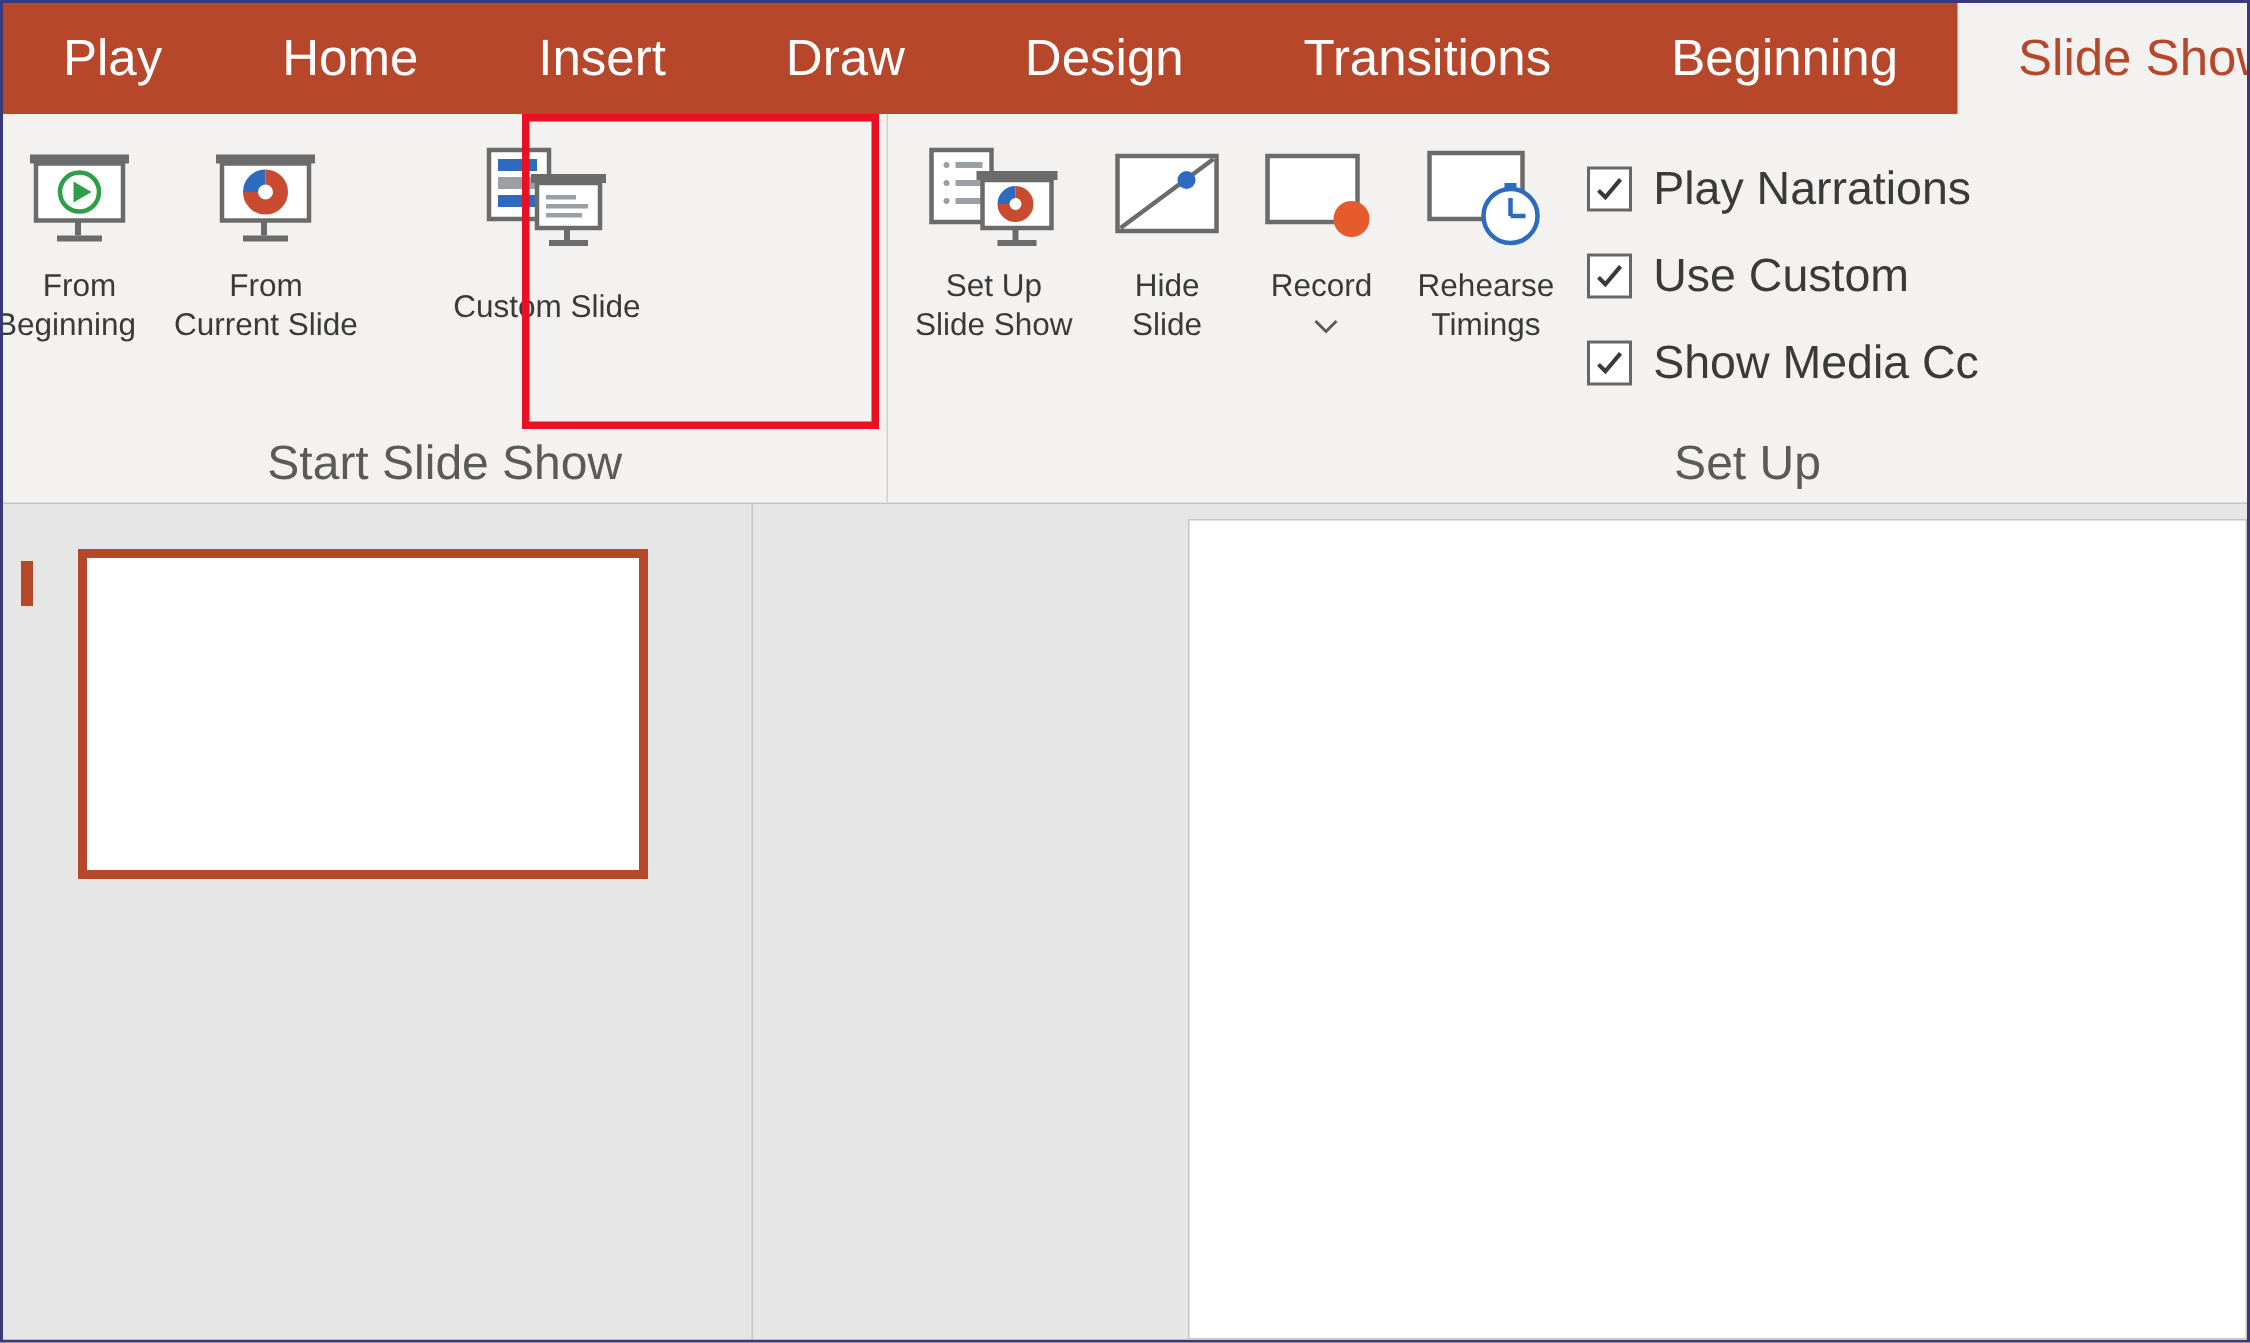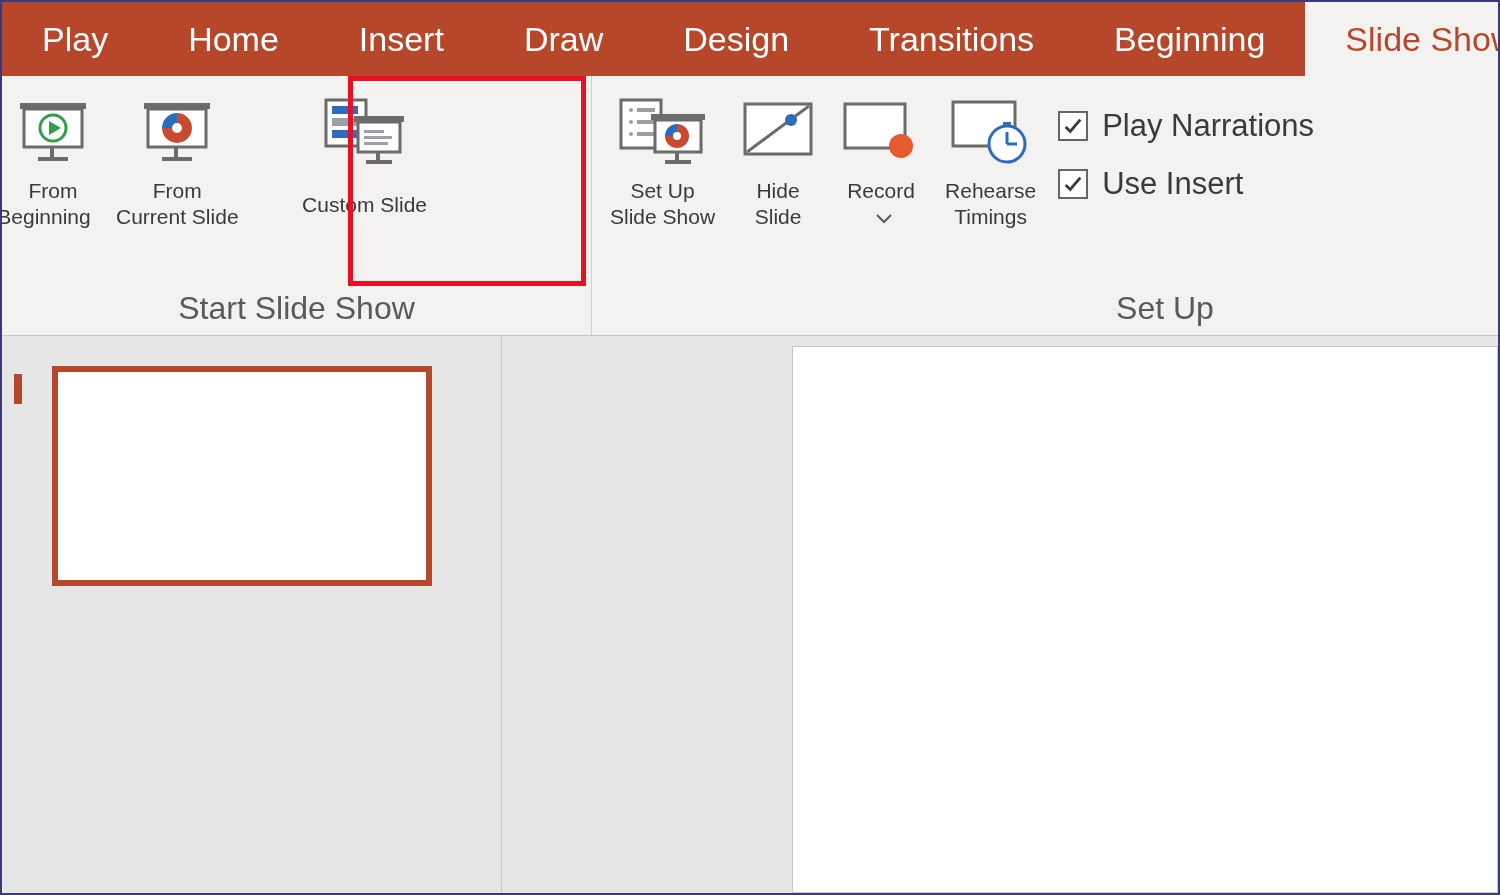--- a/index.html
+++ b/index.html
@@ -322,21 +322,29 @@
                 </svg>
               </span>
             <span>Play Narrations</span>
           </div>
           <div class="chk-row">
             <span class="chk">
                 <svg viewBox="0 0 24 24">
                   <polyline points="4,13 9,18 20,5" fill="none" stroke="#3a3a3a" stroke-width="3"></polyline>
                 </svg>
               </span>
-            <span>Use Insert</span>
+            <span>Use Custom</span>
+          </div>
+          <div class="chk-row">
+            <span class="chk">
+                <svg viewBox="0 0 24 24">
+                  <polyline points="4,13 9,18 20,5" fill="none" stroke="#3a3a3a" stroke-width="3"></polyline>
+                </svg>
+              </span>
+            <span>Show Media Cc</span>
           </div>
         </div>
 
       </div>
       <div class="ribbon-group-label" style="margin-left:240px;">Set Up</div>
     </div>
 
   </div>
 
   <div class="editor">

